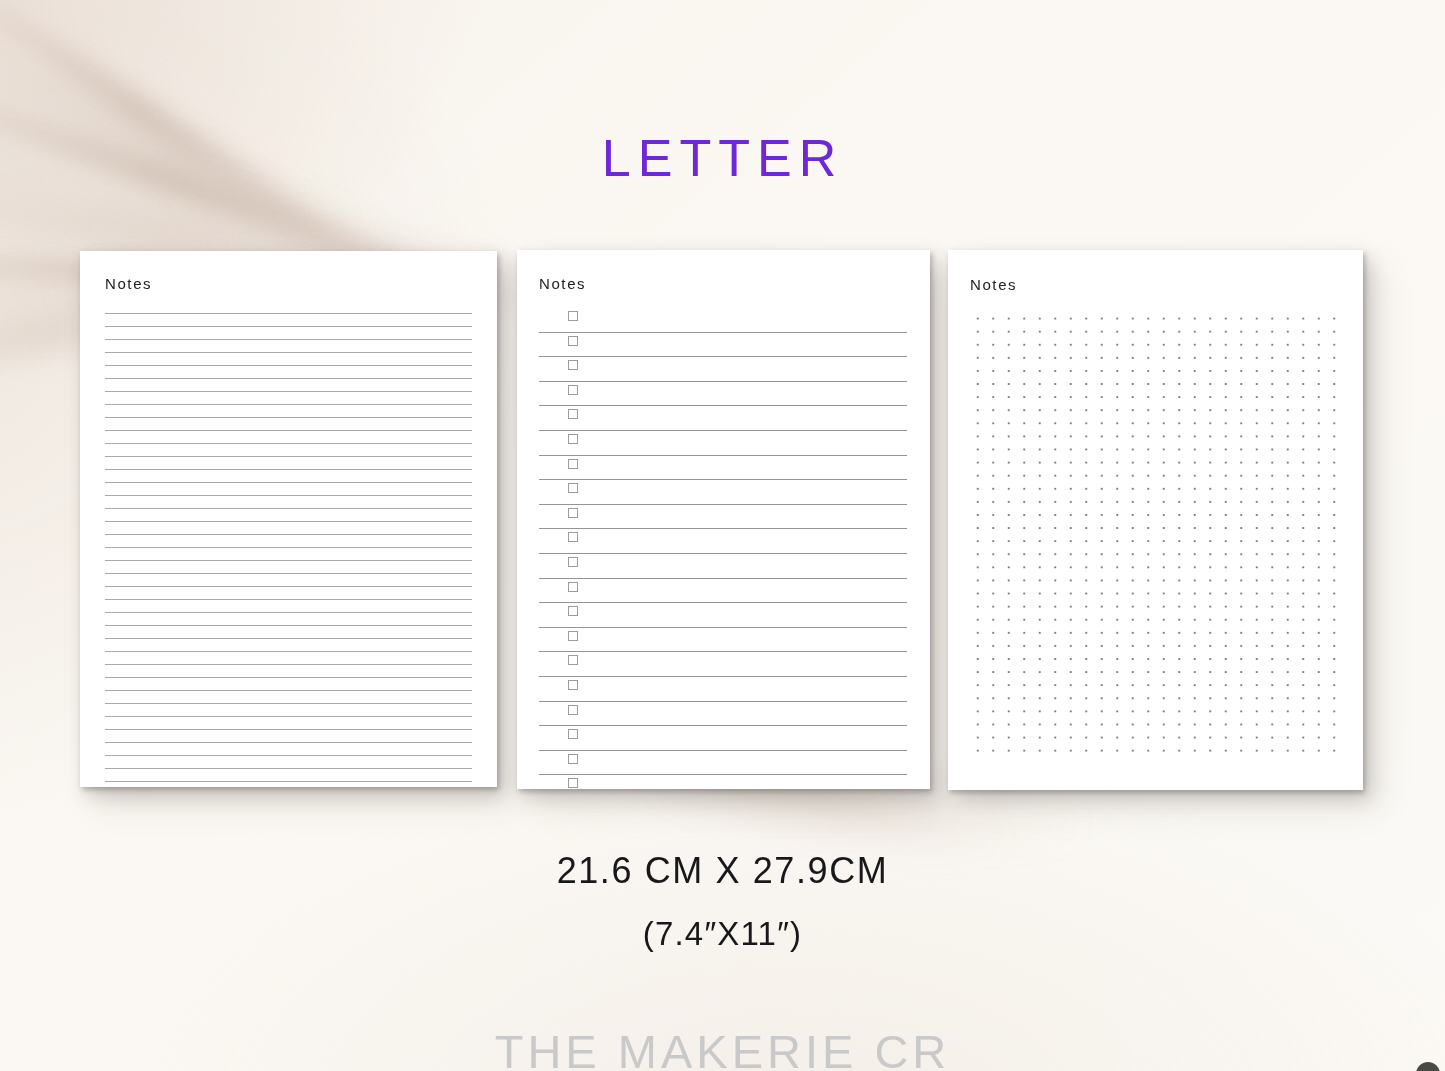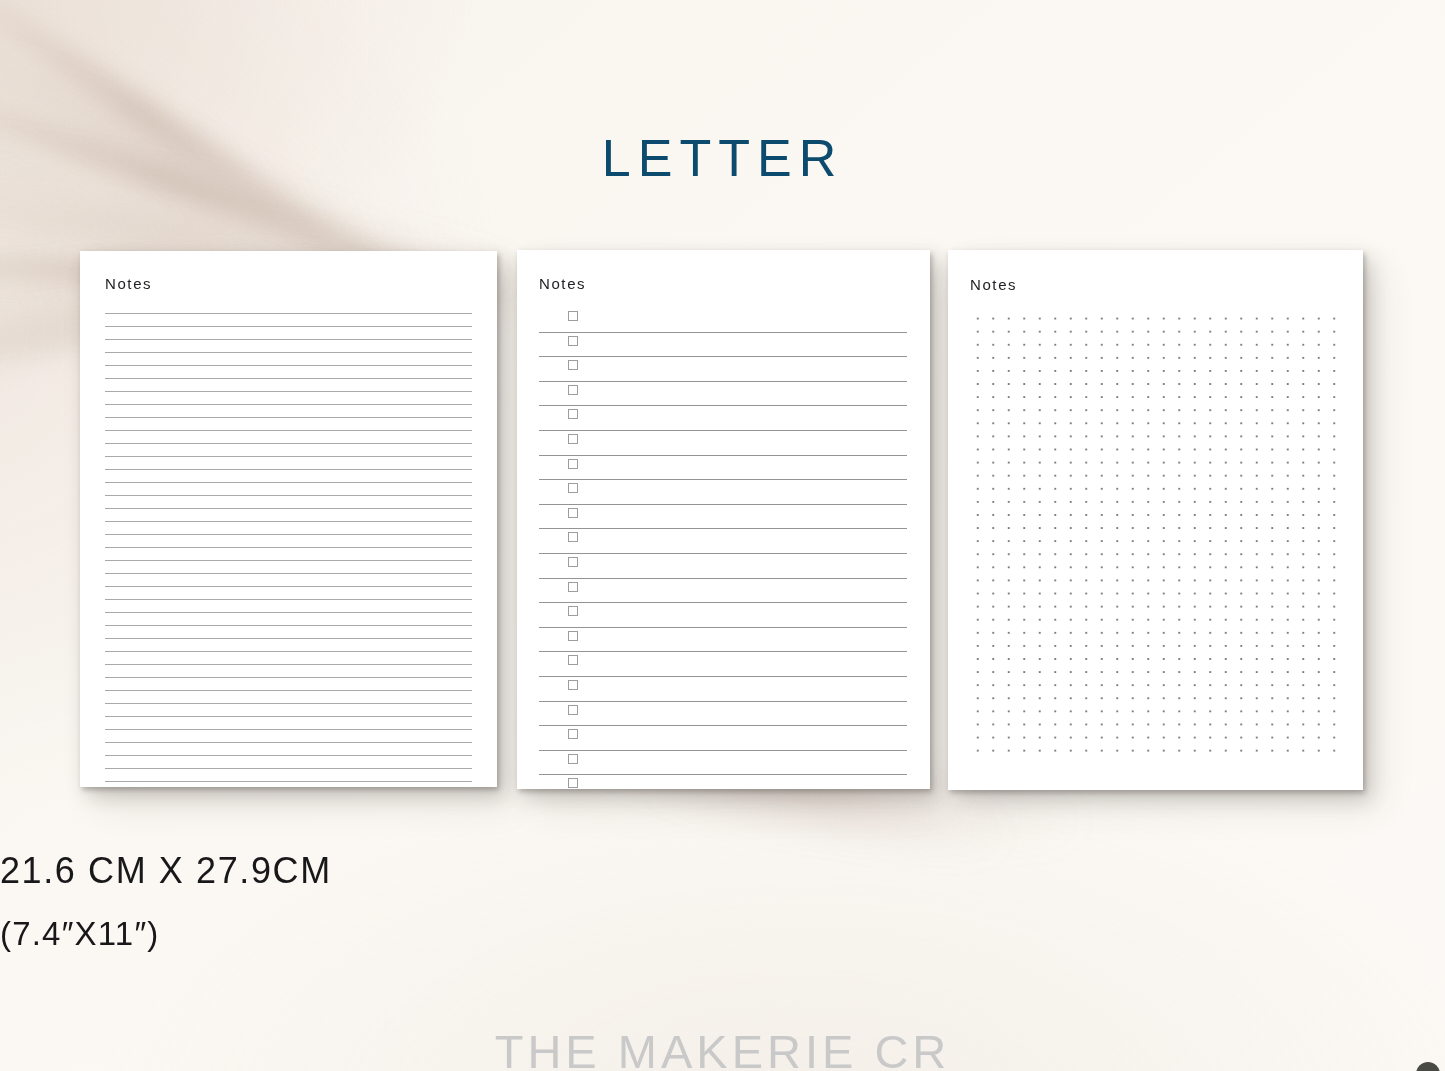--- a/index.html
+++ b/index.html
@@ -130,20 +130,21 @@
     background-image: radial-gradient(#7d7d84 0.9px, transparent 1px);
     background-size: 15.5px 13.1px;
     background-position: 0 0;
   }
 
   
   .caption {
     position: absolute;
     left: 0;
     width: 1445px;
+    text-align: center;
     color: #18181a;
     font-family: "Liberation Sans", sans-serif;
     font-weight: 300;
     line-height: 1;
     white-space: pre;
   }
   #caption-cm   { top: 853px; font-size: 36px; letter-spacing: 1.6px; }
   #caption-inch { top: 917px; font-size: 33px; letter-spacing: 1.2px; }
 
   
@@ -184,21 +185,21 @@
   <div class="blade" style="left:-120px; top:60px;   width:700px; height:28px; transform:rotate(20deg);"></div>
   <div class="blade faint" style="left:-140px; top:120px;  width:760px; height:34px; transform:rotate(13deg);"></div>
   <div class="blade soft" style="left:-150px; top:185px;  width:700px; height:26px; transform:rotate(7deg);"></div>
   <div class="blade" style="left:-150px; top:250px;  width:620px; height:24px; transform:rotate(2deg);"></div>
   <div class="blade faint" style="left:-160px; top:300px;  width:560px; height:30px; transform:rotate(-4deg);"></div>
   <div class="blade soft" style="left:-170px; top:360px;  width:470px; height:26px; transform:rotate(-10deg);"></div>
   <div class="blade faint" style="left:520px;  top:700px;  width:520px; height:40px; transform:rotate(14deg);"></div>
   <div class="blade faint" style="left:640px;  top:760px;  width:460px; height:36px; transform:rotate(6deg);"></div>
 </div>
 
-<div id="title" style="color: #0c4a6e;">LETTER</div>
+<div id="title" style="color: #6d28d9;">LETTER</div>
 
 <div class="sheet" id="sheet-lined">
   <div class="sheet-title">Notes</div>
   <div id="lined-rules">
       <div class="rule" style="background: rgb(154, 154, 158);"></div>
       <div class="rule" style="background: rgb(154, 154, 158);"></div>
       <div class="rule" style="background: rgb(154, 154, 158);"></div>
       <div class="rule" style="background: rgb(154, 154, 158);"></div>
       <div class="rule" style="background: rgb(154, 154, 158);"></div>
       <div class="rule" style="background: rgb(154, 154, 158);"></div>

